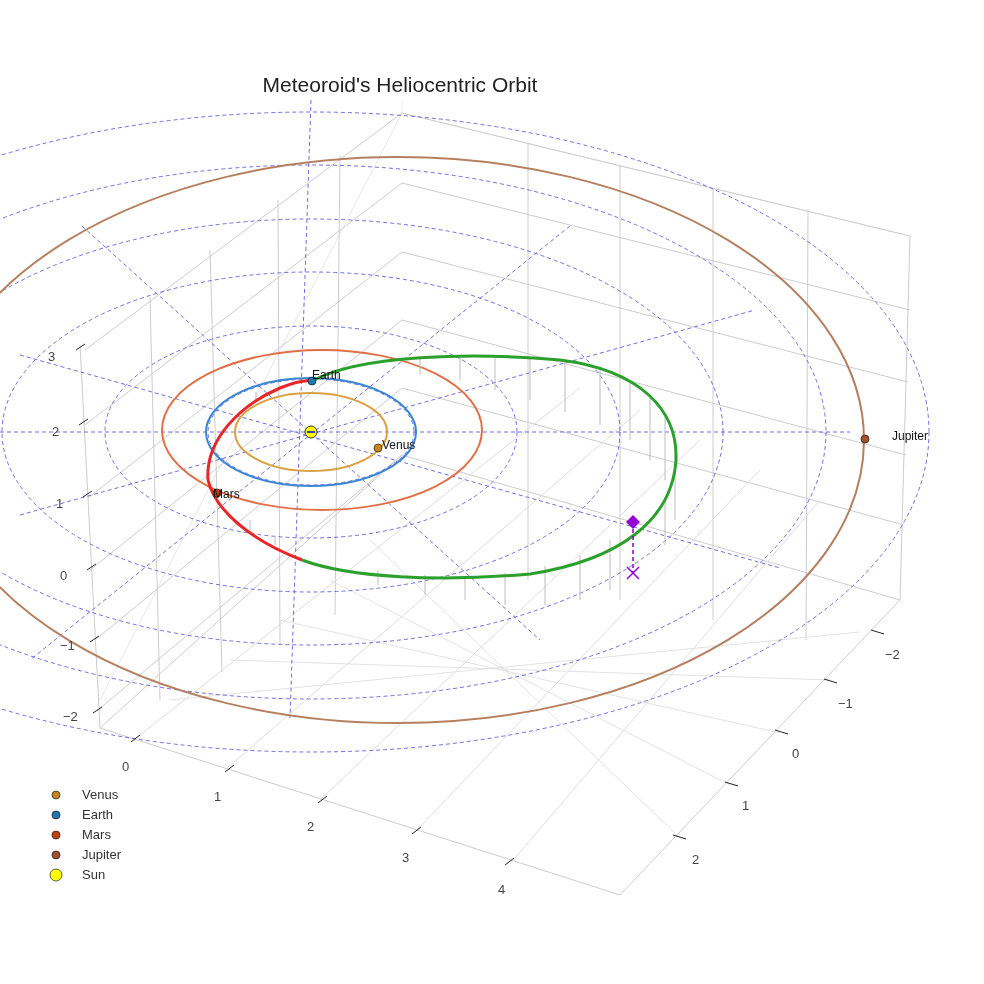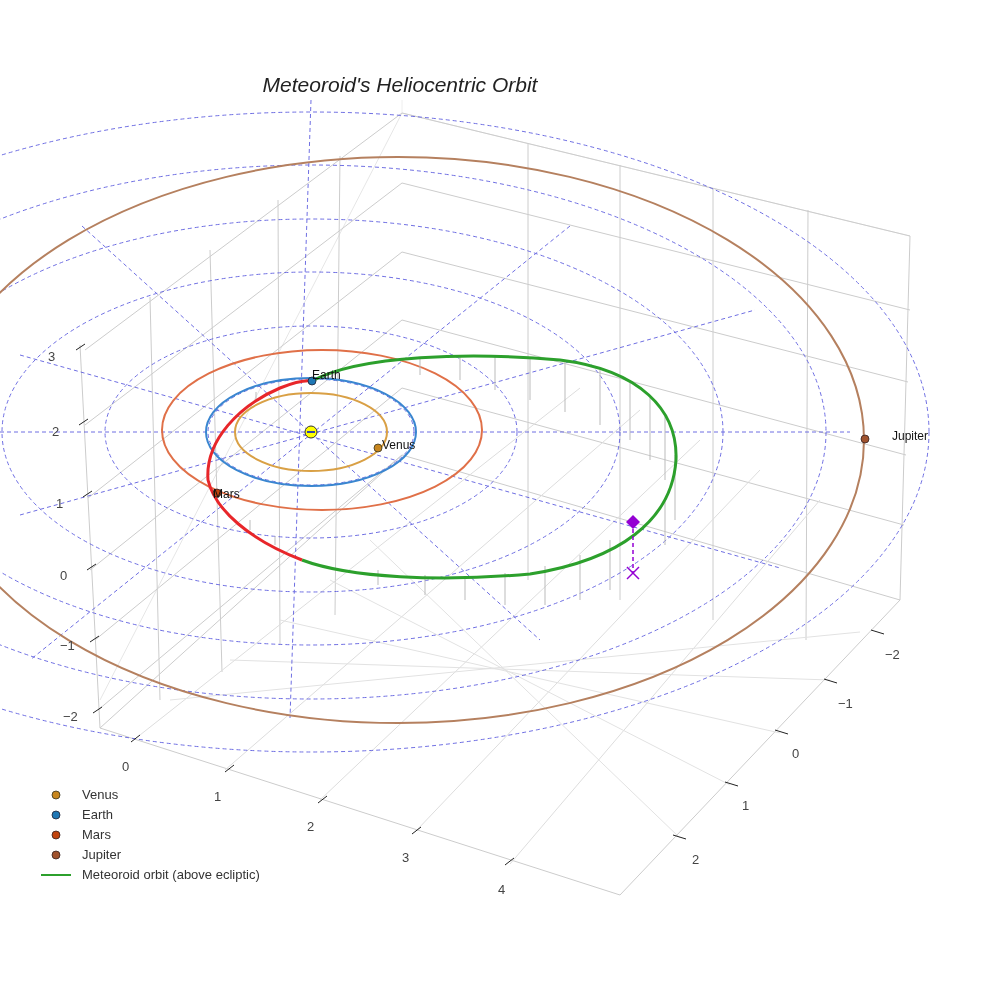--- a/index.html
+++ b/index.html
@@ -1,20 +1,20 @@
 <!DOCTYPE html>
 <html><head>
   <meta charset="utf-8">
   <style>
     html, body { margin: 0; padding: 0; background: #ffffff; }
     body { width: 984px; height: 984px; position: relative; overflow: hidden;
            font-family: "Liberation Sans", sans-serif; }
     #plot { position: absolute; left: 0; top: 0; width: 984px; height: 984px; }
     .title { position: absolute; left: 0; width: 800px; top: 73px; text-align: center;
-             font-size: 21px; font-style: italic; color: #2a3f5f; color: #222; }
+             font-size: 21px; color: #2a3f5f; color: #222; }
     .legend { position: absolute; left: 36px; top: 785px; font-size: 13px; color: #333; }
     .legend-item { height: 20px; display: flex; align-items: center; }
     .legend-swatch { width: 40px; height: 20px; position: relative; margin-right: 6px; }
     .legend-label { line-height: 20px; }
     .tick { font-size: 13px; fill: #444; }
     .annot { font-size: 12px; fill: #111; }
   </style>
 </head>
 <body>
 
@@ -202,17 +202,17 @@
     <span class="legend-label">Mars</span>
   </div>
   <div class="legend-item">
     <svg class="legend-swatch" viewBox="0 0 40 20">
         <circle cx="20" cy="10" r="4" fill="#a0522d" stroke="#322" stroke-width="0.8"></circle>
       </svg>
     <span class="legend-label">Jupiter</span>
   </div>
   <div class="legend-item">
     <svg class="legend-swatch" viewBox="0 0 40 20">
-        <line x1="5" y1="10" x2="35" y2="10" stroke="#2ca02c" stroke-width="2"></line>
-      </svg>
-    <span class="legend-label">Meteoroid orbit (above ecliptic)</span>
+        <circle cx="20" cy="10" r="6" fill="#ffff00" stroke="#333" stroke-width="0.8"></circle>
+      </svg>
+    <span class="legend-label">Sun</span>
   </div>
 </div>
 
 </body></html>

